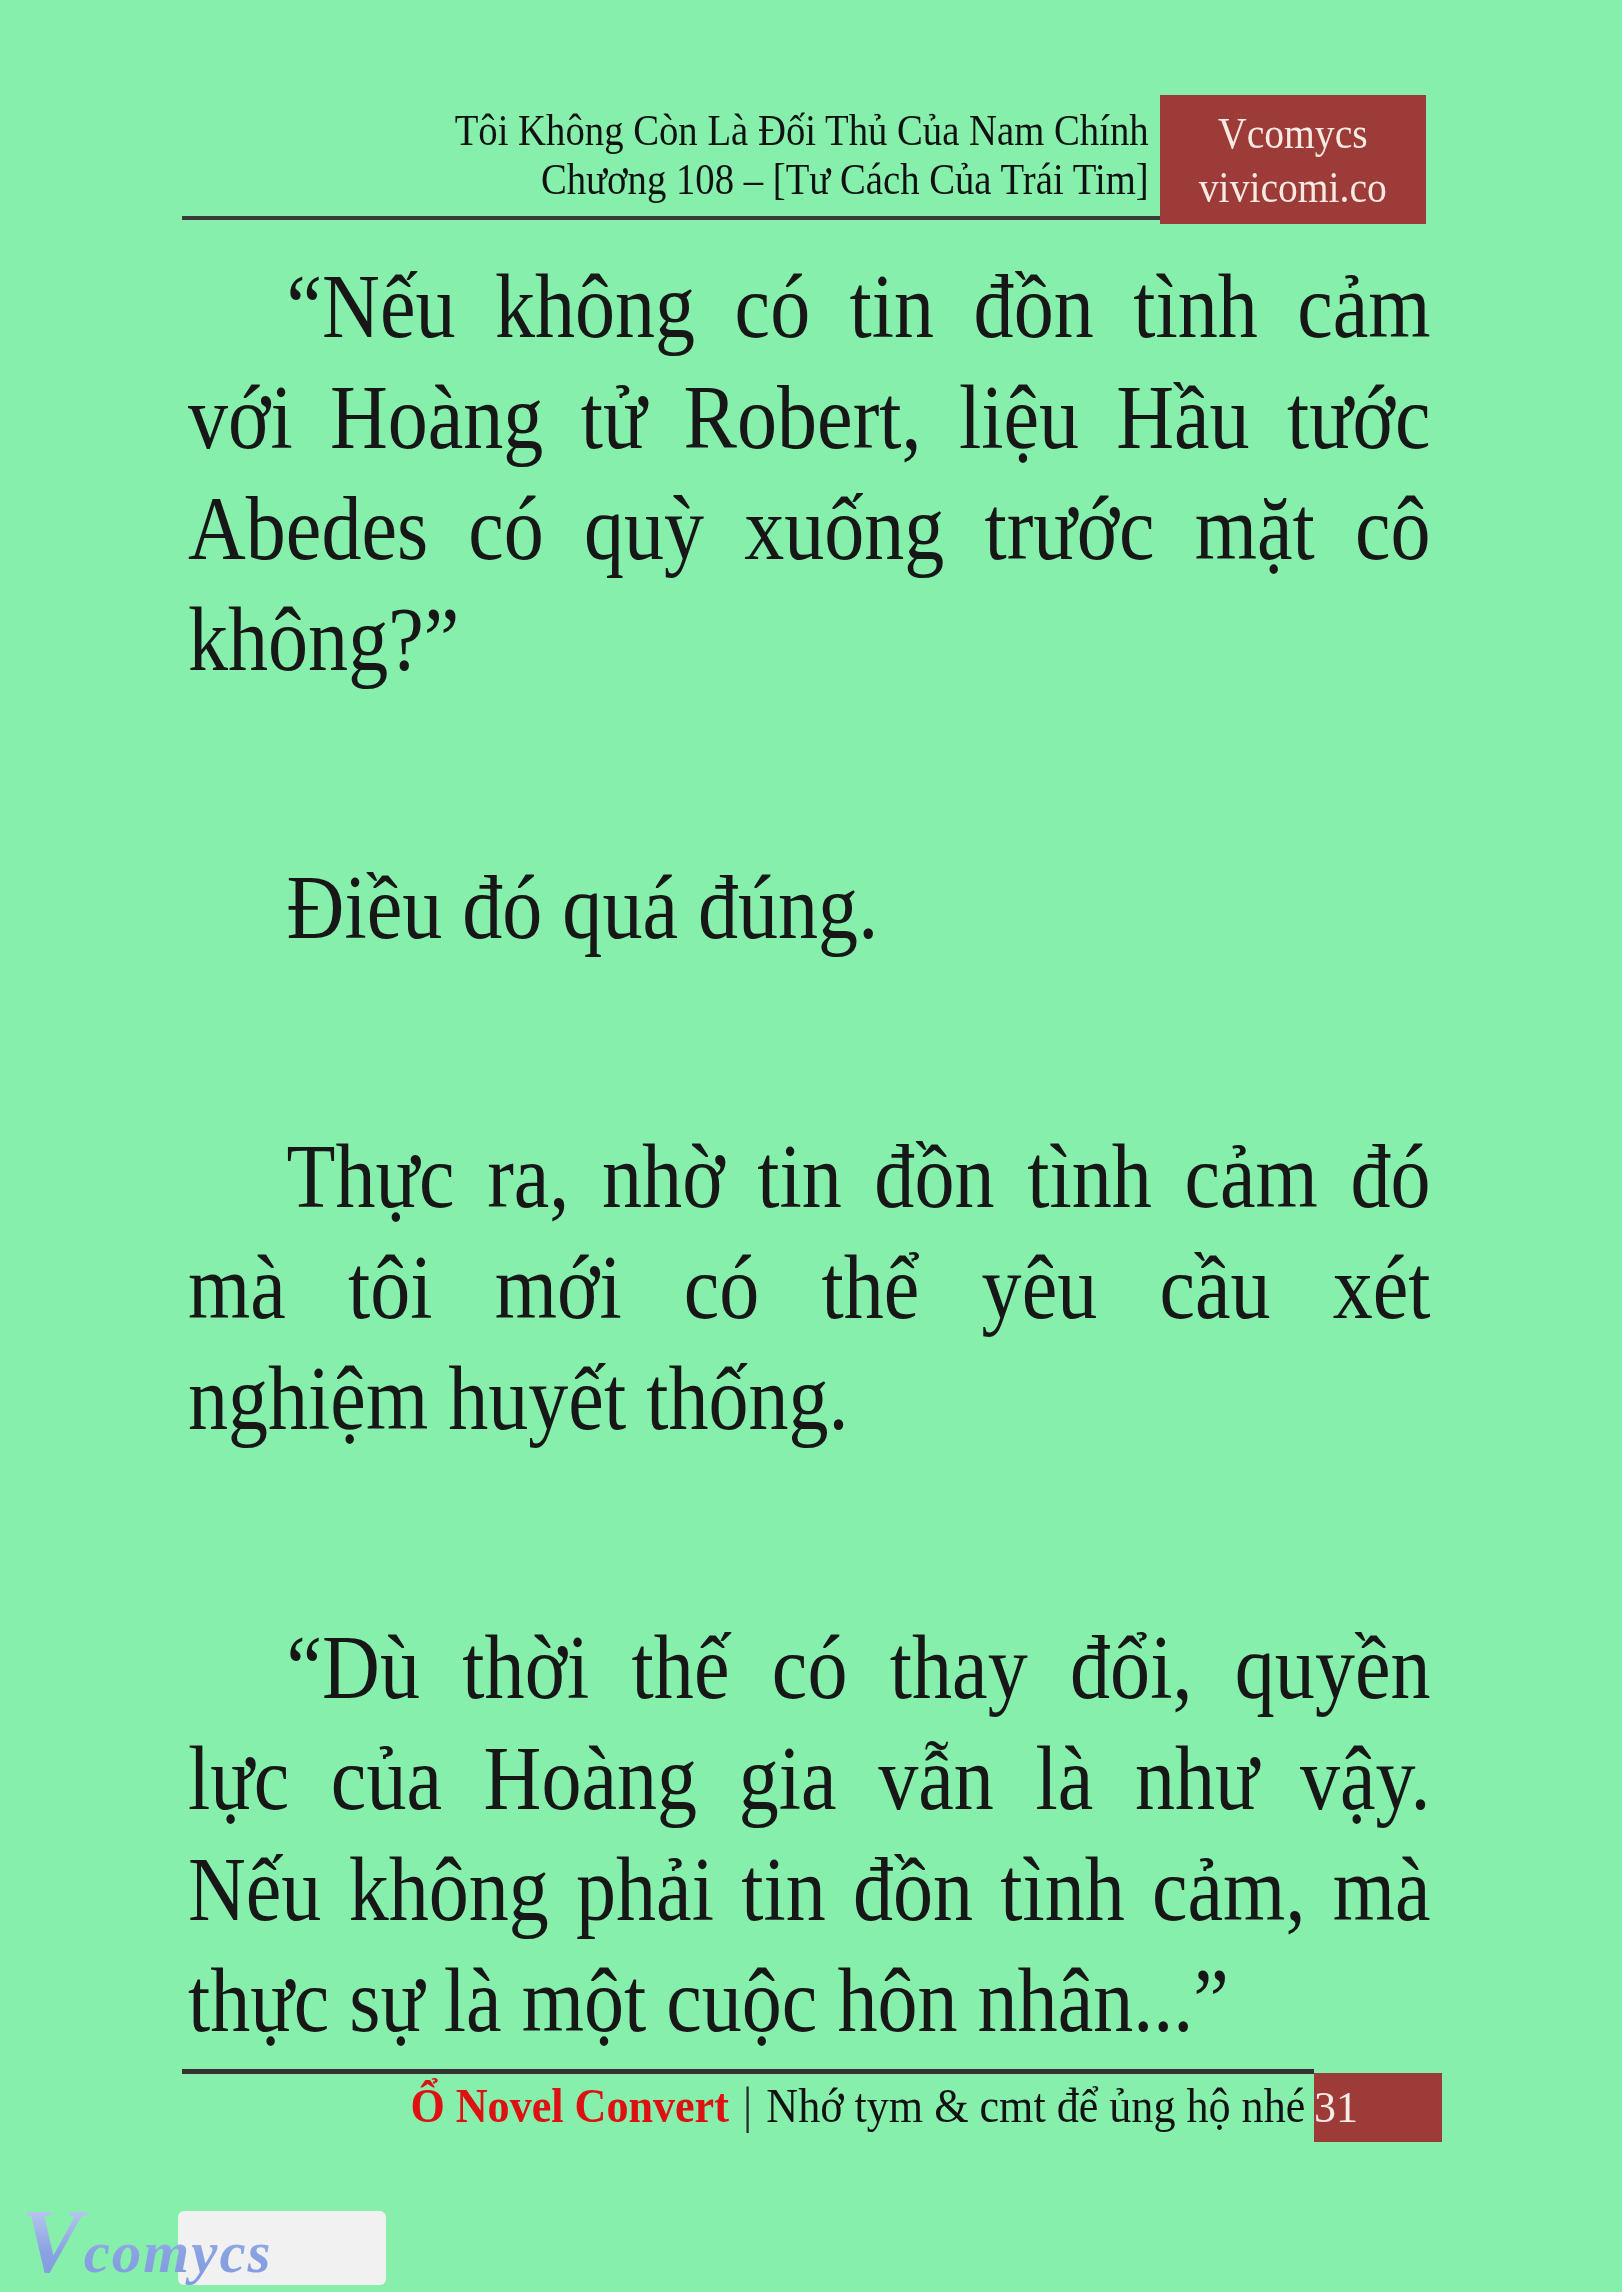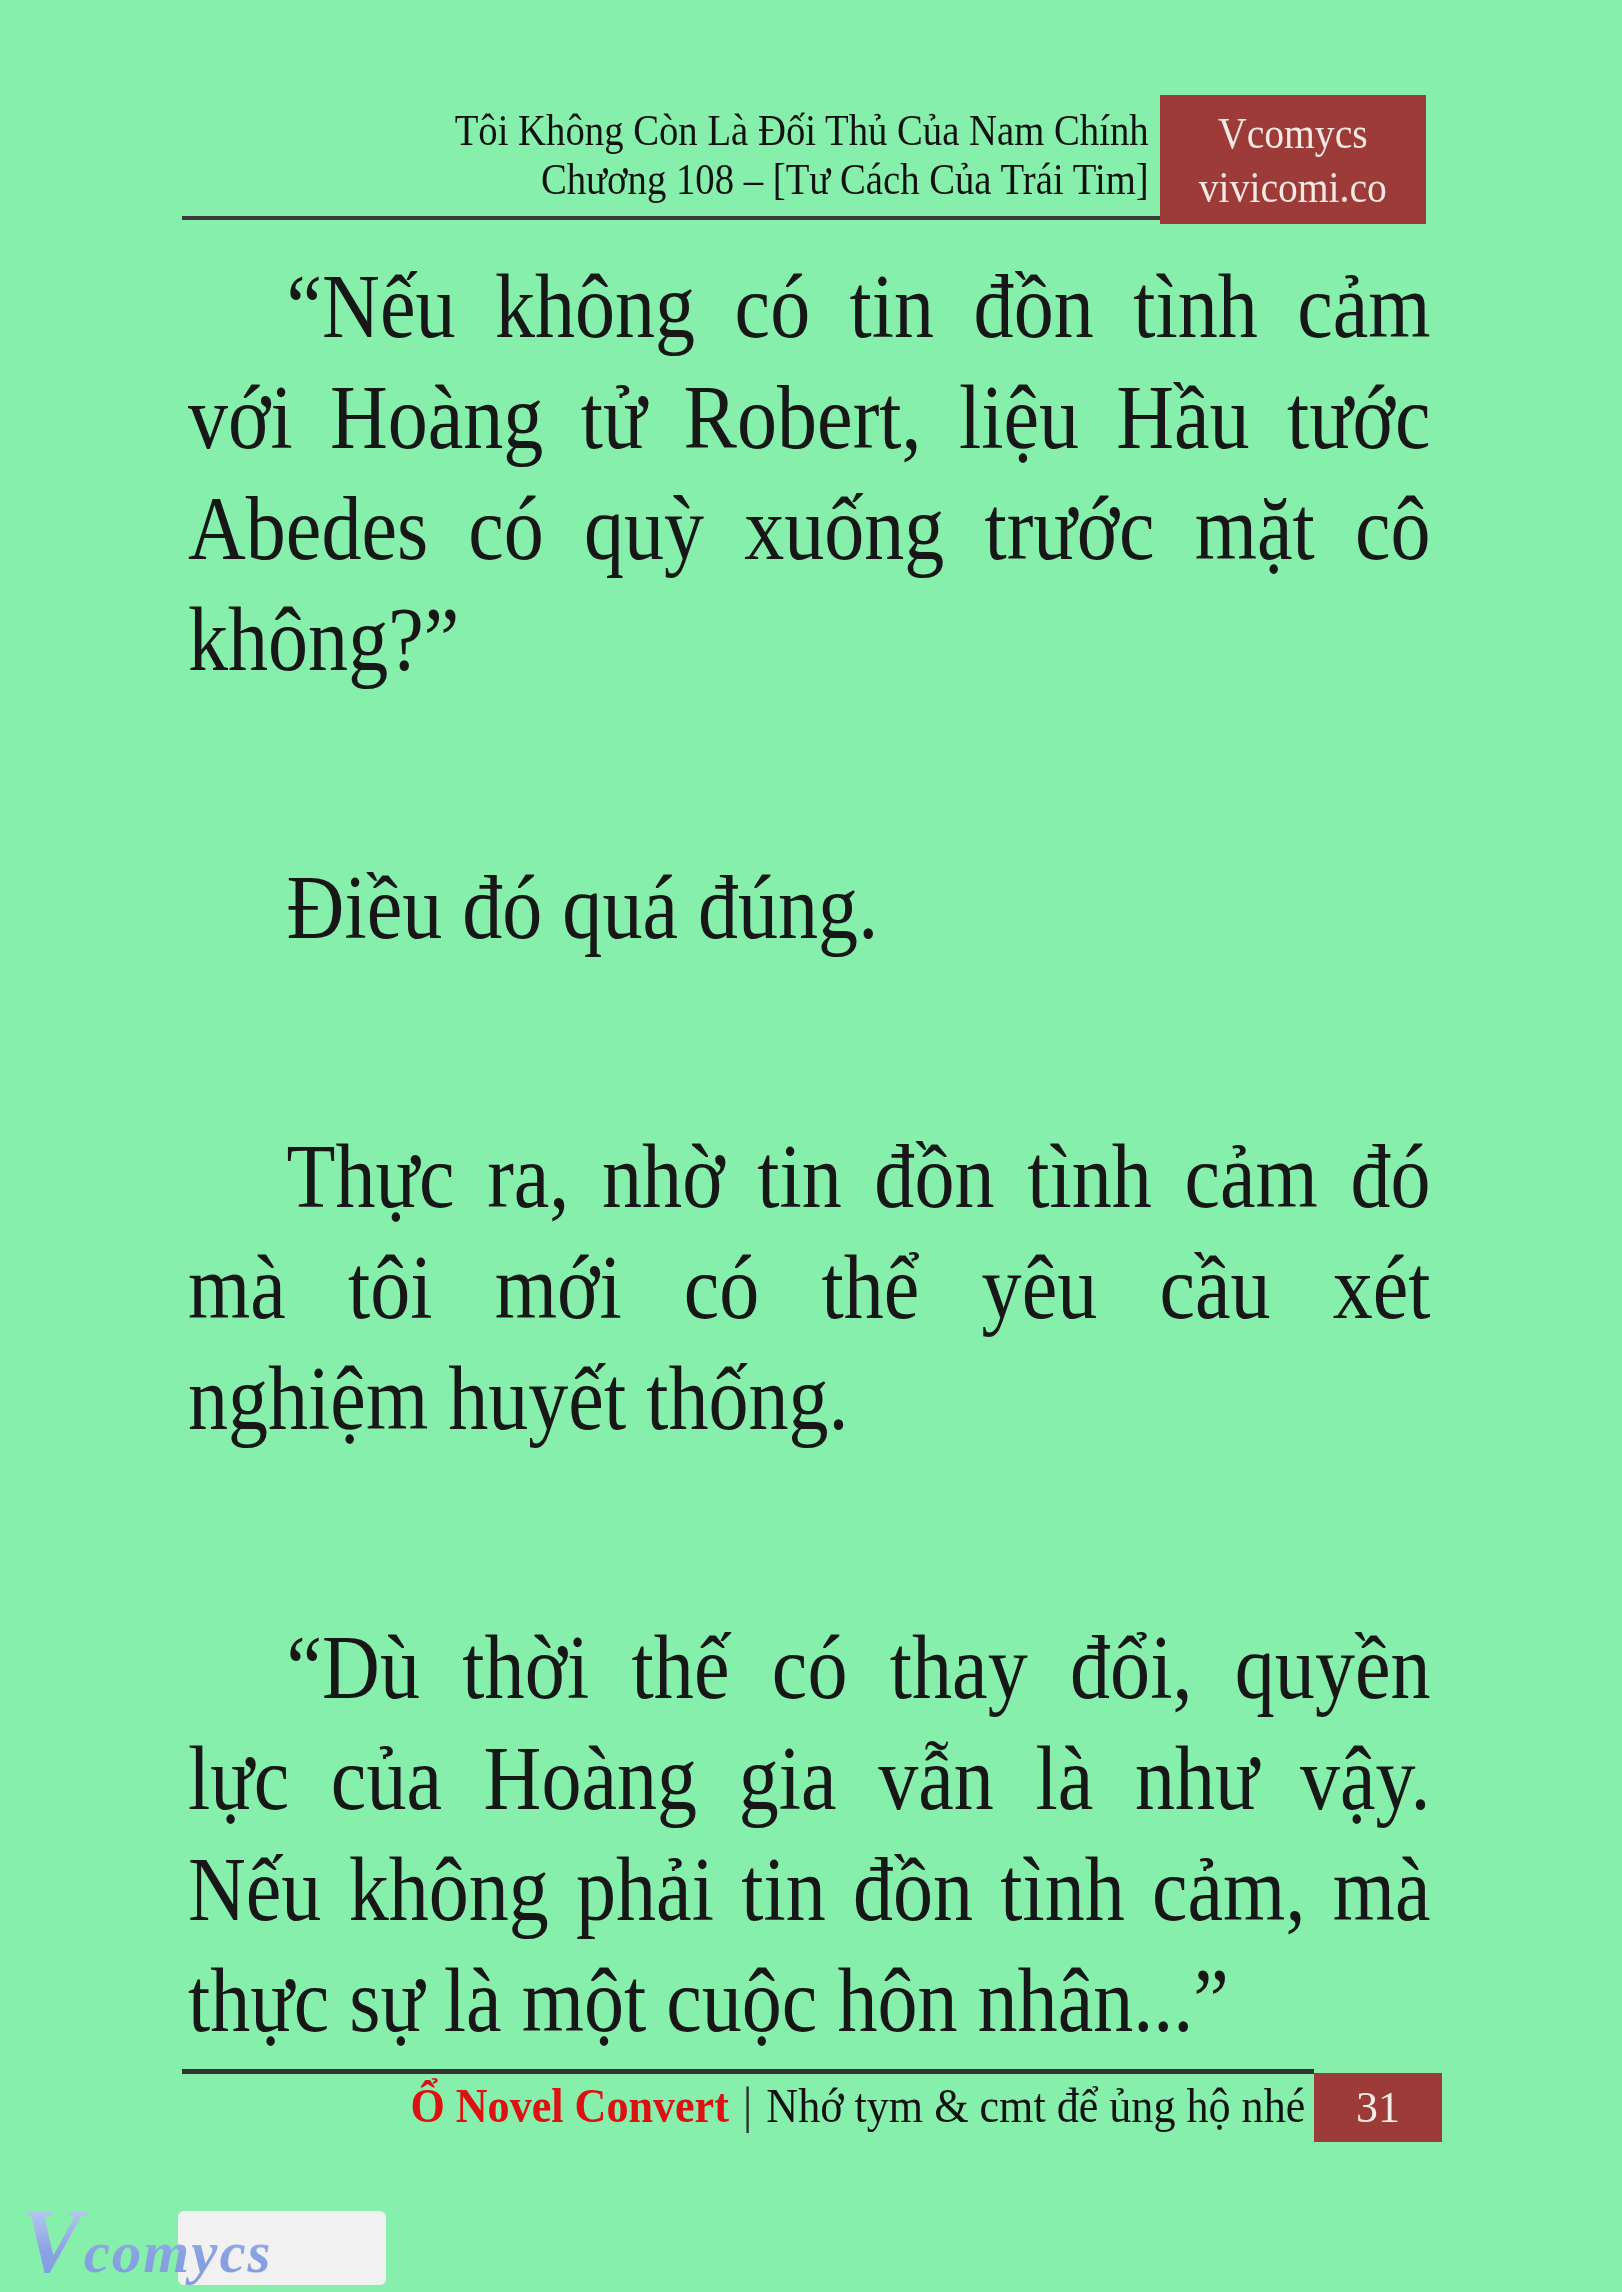--- a/index.html
+++ b/index.html
@@ -70,21 +70,21 @@
     white-space:nowrap;
   }
   .footer-brand{font-weight:bold;color:#dd1111;}
   .footer-sep{color:#2a2a2a;margin:0 15.7px;font-size:51px;}
   .footer-msg{color:#121212;}
   .page-badge{
     position:absolute;
     left:1314px;top:2073px;
     width:128px;height:69px;
     background:#9d3b38;
-    display:flex;align-items:center;justify-content:center;
+    display:flex;align-items:center;justify-content:flex-start;
     color:#f7ece7;
     font-size:44px;
   }
   
   .wm-backdrop{
     position:absolute;
     left:178px;top:2211px;
     width:208px;height:74px;
     background:#f1f1f1;
     border-radius:5.9px;

